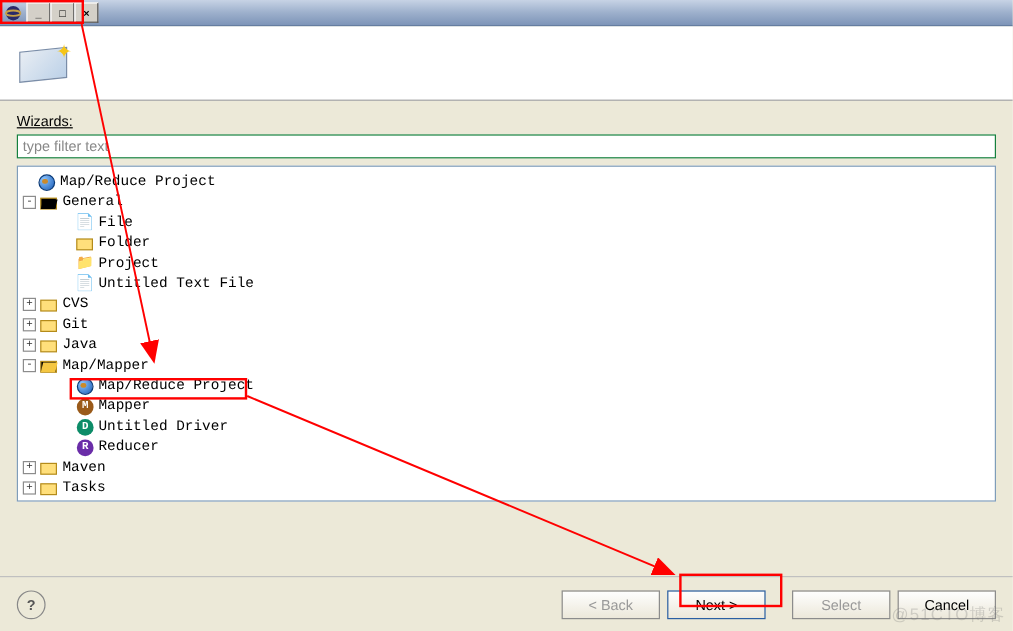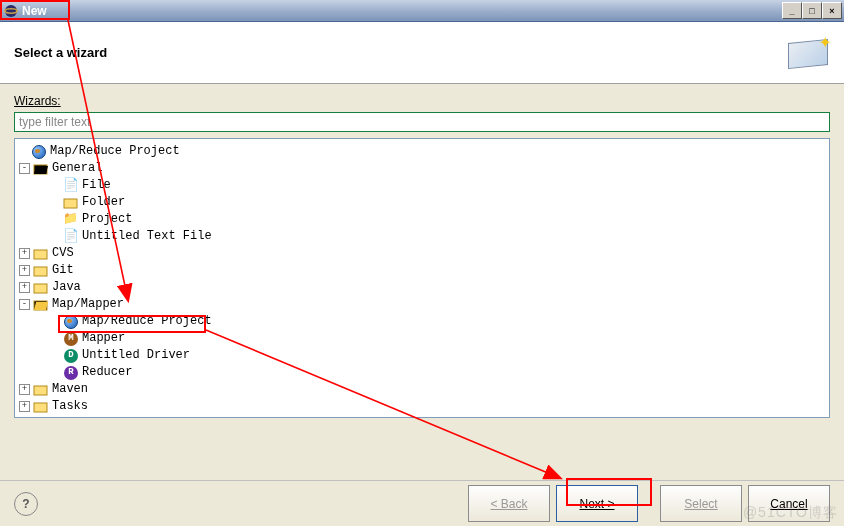--- a/index.html
+++ b/index.html
@@ -33,21 +33,21 @@
   .ic-globe { width: 14px; height: 14px; border-radius: 7px; background: radial-gradient(circle at 30% 30%, #8ec6ff, #1a5bb5); border: 1px solid #0a3a77; position: relative; }
   .ic-globe::after { content: ""; position: absolute; top: 3px; left: 2px; width: 5px; height: 4px; background: #cc8a2a; border-radius: 2px; }
   .ic-m { width: 14px; height: 14px; border-radius: 7px; background: #9a5a1a; color: #fff; font-size: 9px; font-weight: bold; display: flex; align-items: center; justify-content: center; }
   .ic-d { width: 14px; height: 14px; border-radius: 7px; background: #0d8c68; color: #fff; font-size: 9px; font-weight: bold; display: flex; align-items: center; justify-content: center; }
   .ic-r { width: 14px; height: 14px; border-radius: 7px; background: #6a2da8; color: #fff; font-size: 9px; font-weight: bold; display: flex; align-items: center; justify-content: center; }
   .ic-script { font-size: 12px; }
 
   .button-bar { position: absolute; bottom: 0; left: 0; right: 0; height: 46px; border-top: 1px solid #c0c0c0; display: flex; align-items: center; justify-content: flex-end; padding-right: 14px; gap: 6px; }
   .help-area { position: absolute; left: 14px; bottom: 10px; }
   .help-btn { width: 24px; height: 24px; border-radius: 12px; border: 1px solid #888; background: #ece9d8; display: flex; align-items: center; justify-content: center; font-weight: bold; color: #555; }
-  .wbtn { width: 82px; height: 37px; border: 1px solid #8c8c8c; background: linear-gradient(180deg, #fefefe, #ece8da); display: flex; align-items: center; justify-content: center; font-size: 12px; text-decoration: underline; }
+  .wbtn { width: 82px; height: 24px; border: 1px solid #8c8c8c; background: linear-gradient(180deg, #fefefe, #ece8da); display: flex; align-items: center; justify-content: center; font-size: 12px; }
   .wbtn.disabled { color: #999; }
   .wbtn.default { border: 1px solid #2a5fa3; font-weight: normal; text-align: center; }
 
   .annot { position: absolute; border: 2px solid #ff0000; pointer-events: none; z-index: 50; }
   .annot-title { top: 0px; left: 0px; width: 70px; height: 20px; }
   .annot-item { top: 315px; left: 58px; width: 148px; height: 18px; }
   .annot-next { top: 478px; left: 566px; width: 86px; height: 28px; }
 
   svg.arrow-svg { position: absolute; top: 0; left: 0; width: 844px; height: 526px; pointer-events: none; z-index: 40; }
 
@@ -56,30 +56,28 @@
 </head>
 <body>
 
 <div class="titlebar">
   <span class="titlebar-icon">
     <svg width="14" height="14" viewBox="0 0 14 14">
         <circle cx="7" cy="7" r="6" fill="#2a2a6a"></circle>
         <ellipse cx="7" cy="7" rx="6" ry="2.2" fill="none" stroke="#c7a046" stroke-width="1.6"></ellipse>
       </svg>
   </span>
-  <span class="titlebar-title">New</span>
   <div class="titlebar-btns">
     <div class="titlebar-btn">_</div>
     <div class="titlebar-btn">□</div>
     <div class="titlebar-btn">×</div>
   </div>
 </div>
 
 <div class="banner">
-  <div class="banner-title">Select a wizard</div>
   <div class="banner-icon">
     <div class="banner-icon-shape"></div>
     <div class="banner-icon-star">✦</div>
   </div>
 </div>
 
 <div class="content">
   <div class="label-wizards">Wizards:</div>
   <div class="filter-input">type filter text</div>
 

